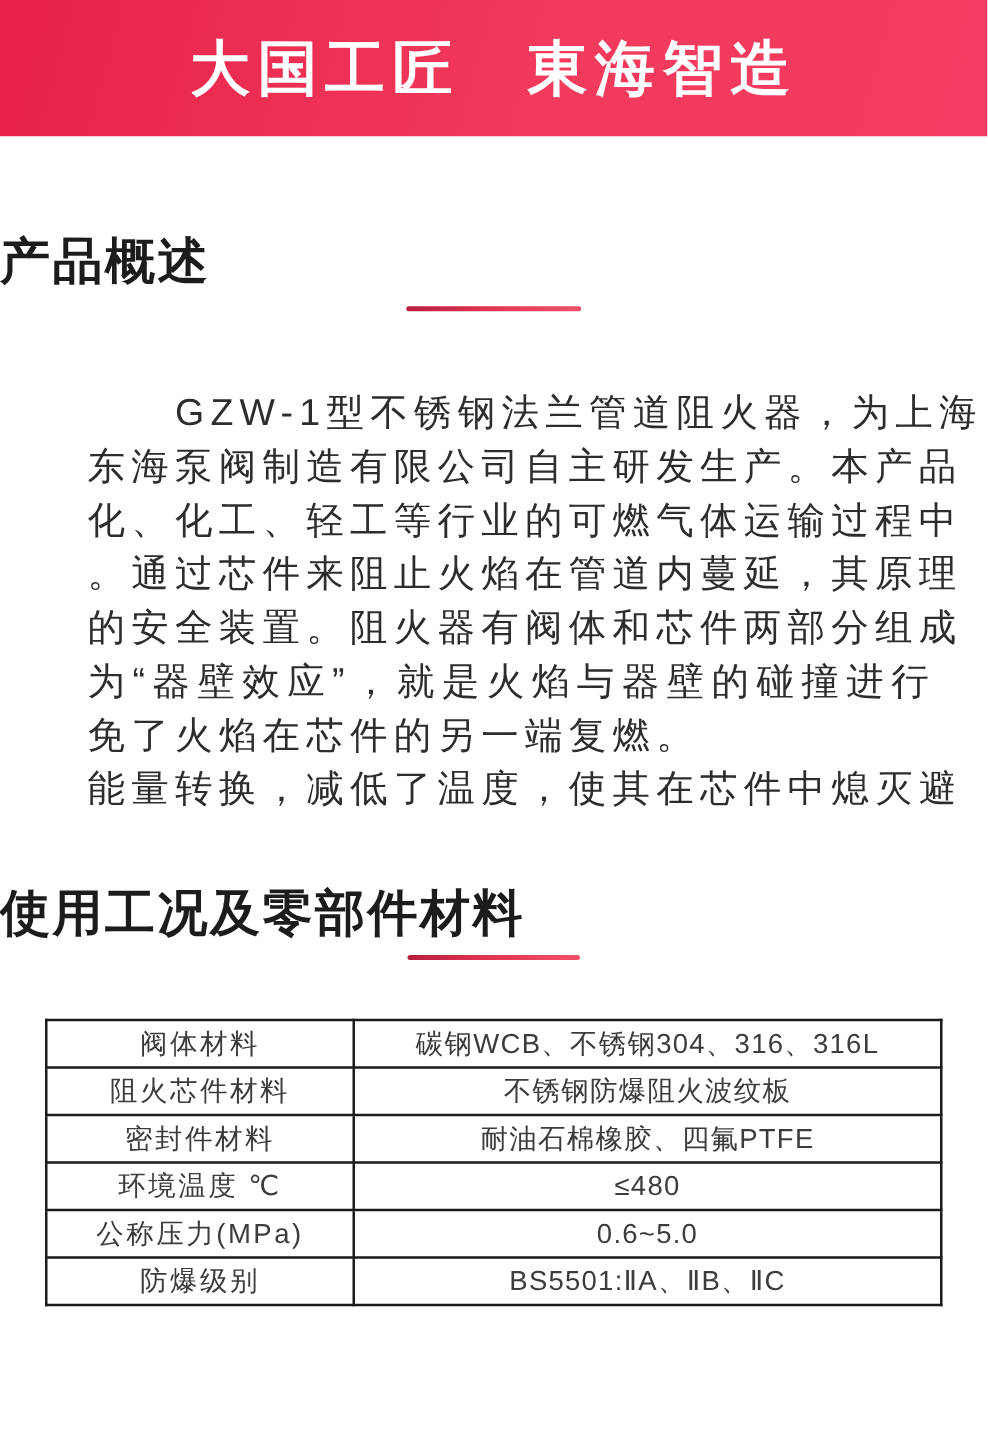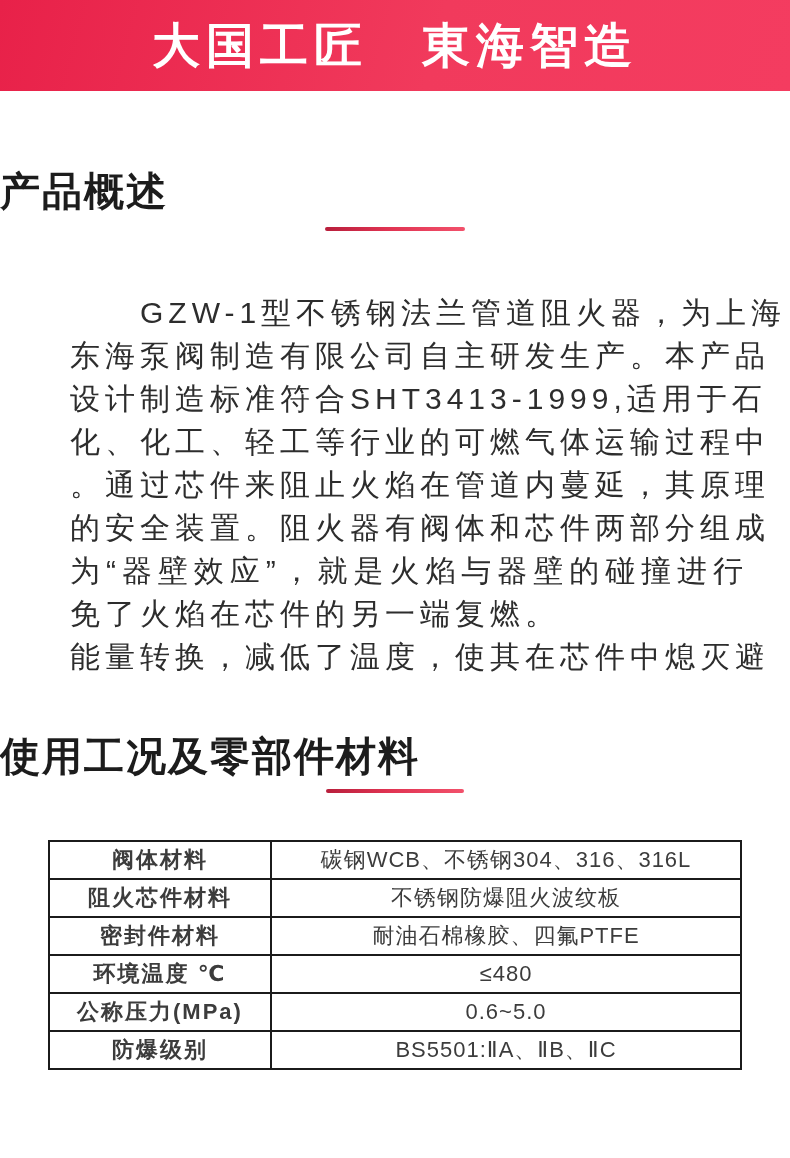--- a/index.html
+++ b/index.html
@@ -7,21 +7,21 @@
     margin: 0; padding: 0;
     width: 790px; height: 1158px;
     background: #ffffff;
     font-family: "Liberation Sans", "DejaVu Sans", sans-serif;
     overflow: hidden;
   }
   .page { width: 790px; height: 1158px; position: relative; }
 
   
   .banner {
-    width: 790px; height: 91px;
+    width: 790px; height: 109px;
     background: linear-gradient(105deg, #e82149 0%, #f13a5c 55%, #f43c60 100%);
     display: flex; align-items: center; justify-content: center;
   }
   .banner-title {
     color: #ffffff;
     font-size: 48px;
     font-weight: bold;
     letter-spacing: 6px;
     white-space: pre;
   }
@@ -74,40 +74,39 @@
   }
   .materials-table td {
     border: 2px solid #1b1b1b;
     height: 38px;
     text-align: center;
     vertical-align: middle;
     font-size: 22px;
     color: #3c3c3c;
     padding: 0 4px;
   }
-  td.label-cell { width: 222px; letter-spacing: 2px; font-weight: bold; }
+  td.label-cell { width: 246px; letter-spacing: 2px; }
   td.value-cell { width: 470px; letter-spacing: 1px; }
 </style>
 </head>
 <body>
 
 <div class="page">
 
   <header class="banner">
     <div class="banner-title">大国工匠　東海智造</div>
   </header>
 
   <section>
     <h1 class="section-heading heading-overview">产品概述</h1>
     <div class="heading-rule rule-overview"></div>
 
     <div class="overview-paragraph">
       <div class="pline first">GZW-1型不锈钢法兰管道阻火器，为上海</div>
       <div class="pline">东海泵阀制造有限公司自主研发生产。本产品</div>
-      <div class="pline">设计制造标准符合SHT3413-1999,适用于石</div>
       <div class="pline">化、化工、轻工等行业的可燃气体运输过程中</div>
       <div class="pline">。通过芯件来阻止火焰在管道内蔓延，其原理</div>
       <div class="pline">的安全装置。阻火器有阀体和芯件两部分组成</div>
       <div class="pline">为“器壁效应”，就是火焰与器壁的碰撞进行</div>
       <div class="pline last">免了火焰在芯件的另一端复燃。</div>
       <div class="pline">能量转换，减低了温度，使其在芯件中熄灭避</div>
     </div>
   </section>
 
   <section>

